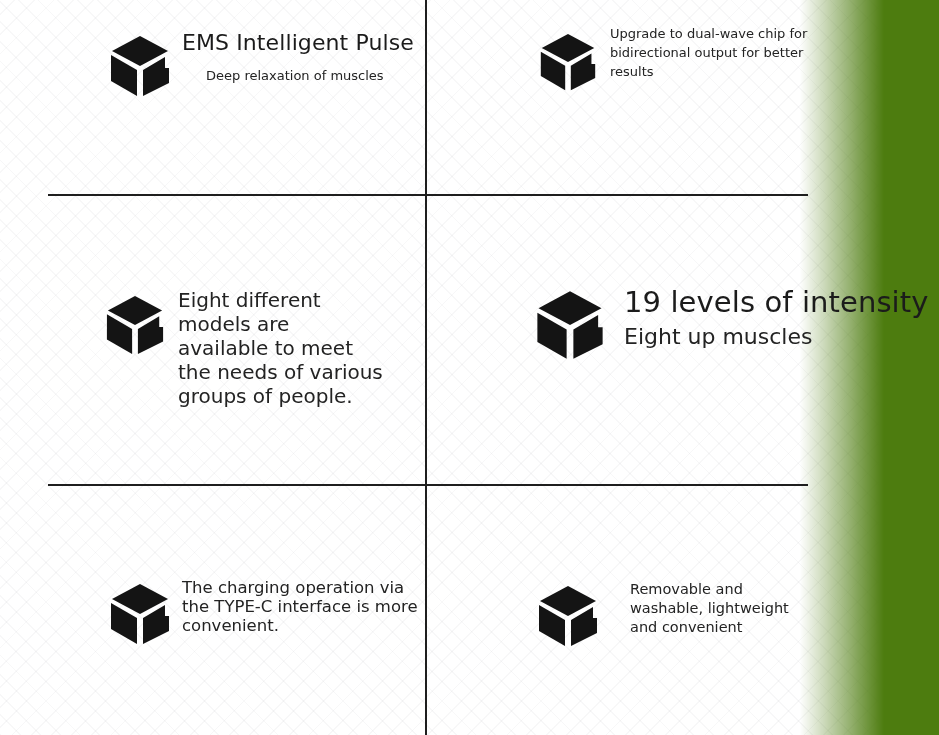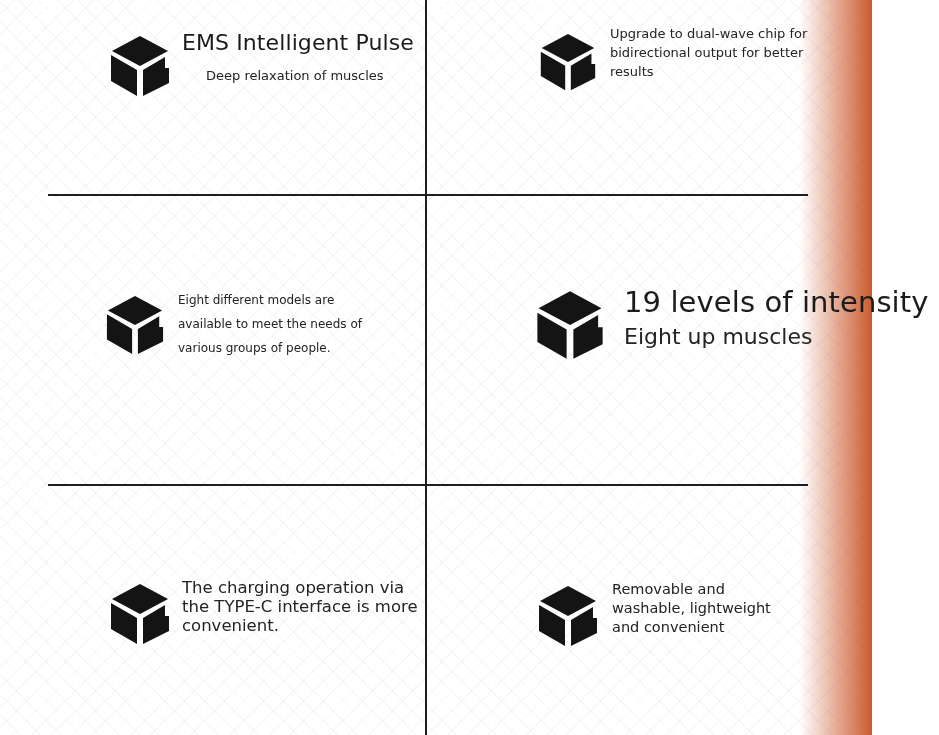--- a/index.html
+++ b/index.html
@@ -11,23 +11,23 @@
     width: 939px;
     height: 735px;
     overflow: hidden;
     background: #ffffff;
     font-family: "DejaVu Sans", "Liberation Sans", sans-serif;
     color: #1b1b1b;
   }
 
   #page {
     position: relative;
-    width: 872px;
-    height: 735px;
-    background: #c2410c;
+    width: 939px;
+    height: 735px;
+    background: #4d7c0f;
     text-decoration: underline;
   }
 
   
   #texture {
     position: absolute;
     left: 0;
     top: 0;
     width: 884px;
     height: 735px;
@@ -111,34 +111,34 @@
   #cell-ems .feat-sub  { font-size: 13px; line-height: 32px; margin-left: 24px; }
 
   #cell-chip            { left: 538px; top: 24px; }
   #cell-chip .cube-icon { width: 60px; height: 60px; margin-top: 8px; }
   #cell-chip .cell-text { margin-left: 12px; max-width: 200px; }
   #cell-chip .feat-body { font-size: 13px; line-height: 19px; }
 
   #cell-models            { left: 104px; top: 288px; }
   #cell-models .cube-icon { width: 62px; height: 62px; margin-top: 6px; }
   #cell-models .cell-text { margin-left: 12px; max-width: 205px; }
-  #cell-models .feat-body { font-size: 12px; line-height: 24px; }
+  #cell-models .feat-body { font-size: 20px; line-height: 24px; }
 
   #cell-intensity            { left: 534px; top: 283px; gap: 8px; }
   #cell-intensity .cube-icon { width: 72px; height: 72px; margin-top: 6px; }
   #cell-intensity .cell-text { margin-left: 10px; }
   #cell-intensity .feat-title{ font-size: 29px; line-height: 38px; }
   #cell-intensity .feat-sub  { font-size: 22px; line-height: 32px; }
 
   #cell-charging            { left: 108px; top: 578px; }
   #cell-charging .cube-icon { width: 64px; height: 64px; margin-top: 4px; }
   #cell-charging .cell-text { margin-left: 10px; max-width: 240px; }
   #cell-charging .feat-body { font-size: 16.5px; line-height: 19px; }
 
-  #cell-washable            { left: 536px; top: 580px; }
+  #cell-washable            { left: 536px; top: 580px; gap: 18px; }
   #cell-washable .cube-icon { width: 64px; height: 64px; margin-top: 4px; }
   #cell-washable .cell-text { margin-left: 12px; max-width: 180px; }
   #cell-washable .feat-body { font-size: 14.5px; line-height: 19px; }
 </style>
 </head>
 <body>
 
 <div id="page">
 
   <div id="texture"></div>

